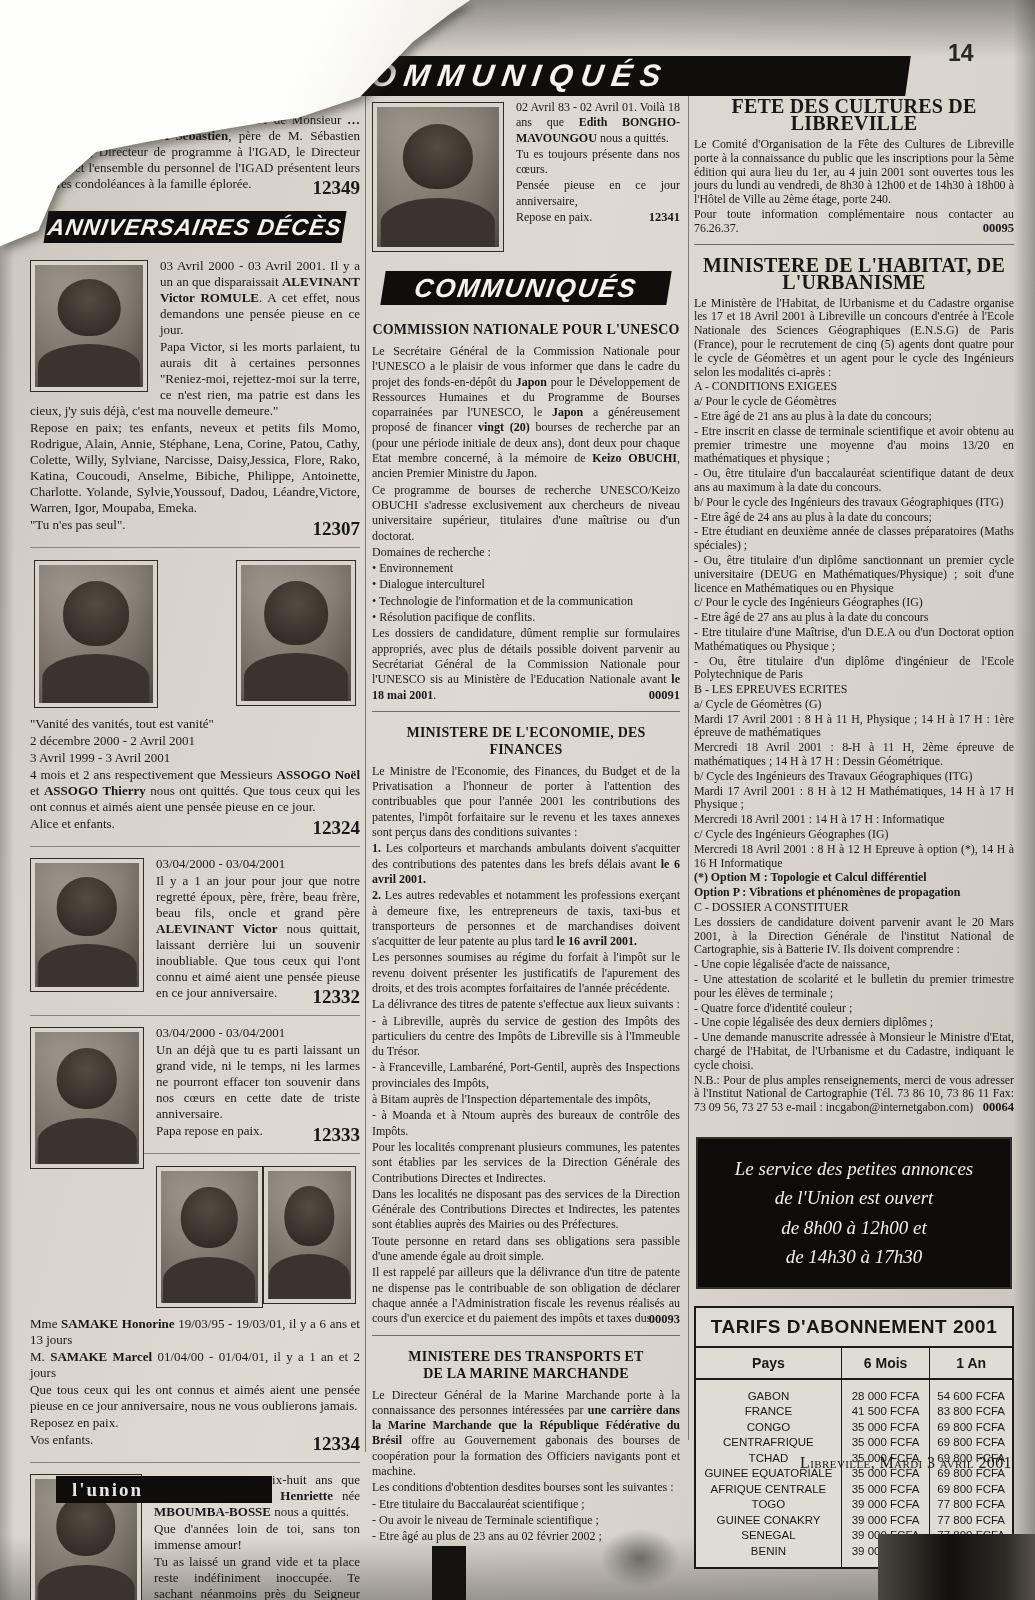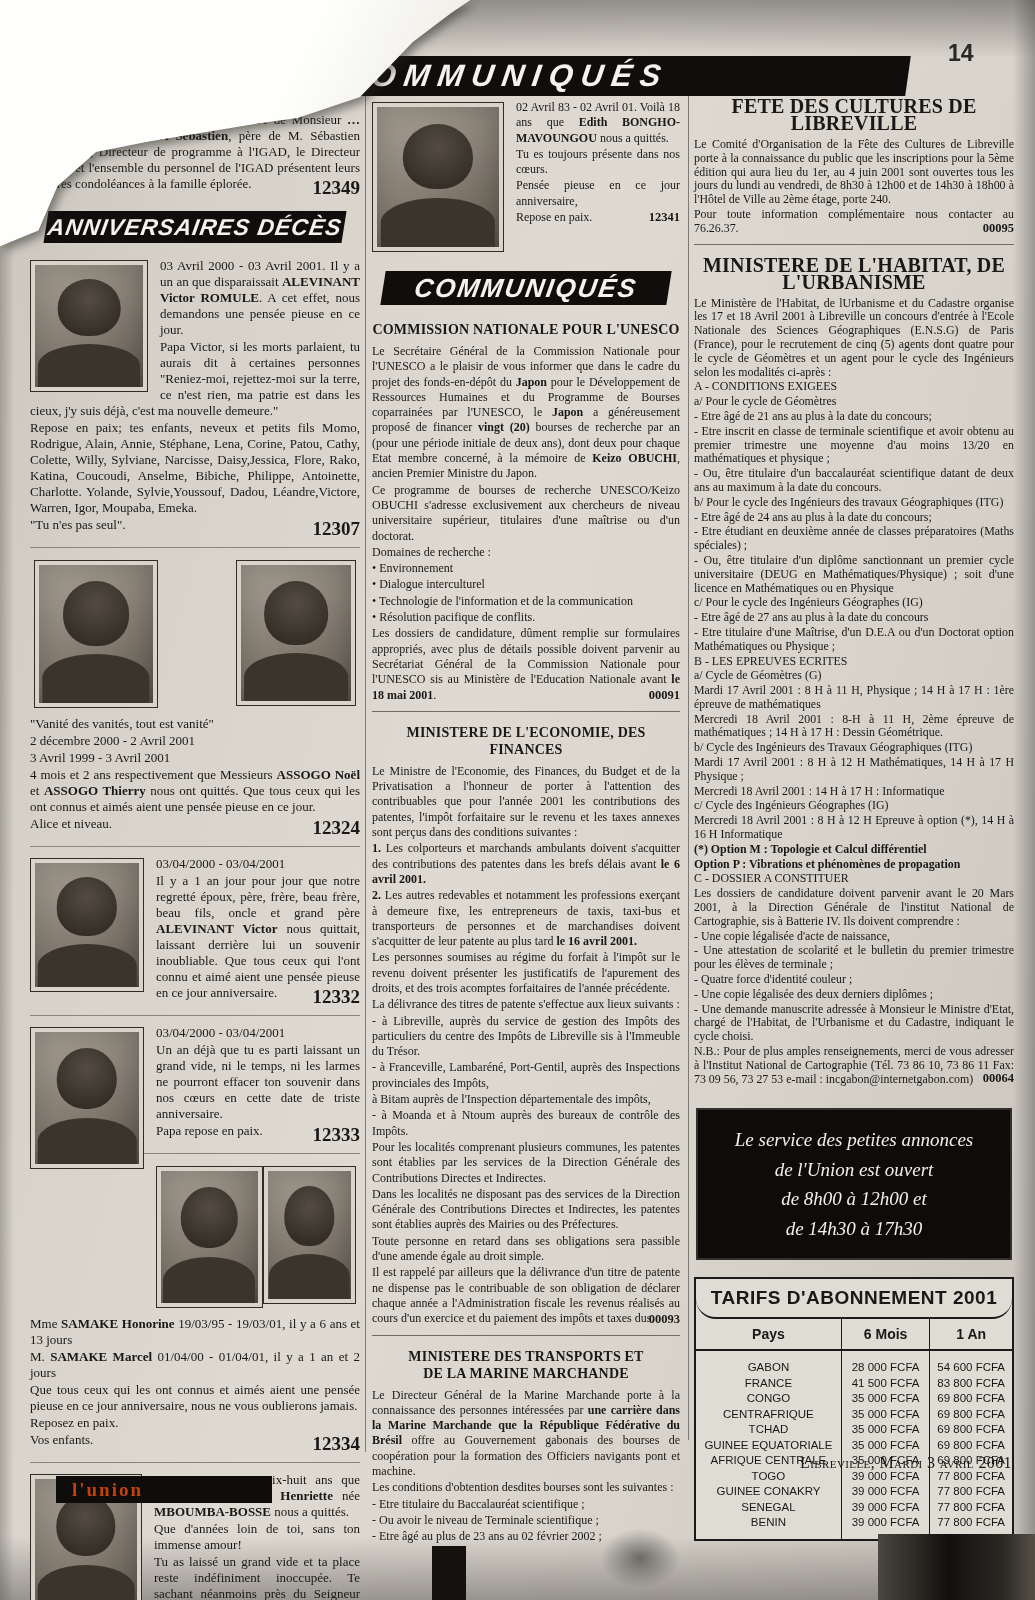--- a/index.html
+++ b/index.html
@@ -57,30 +57,30 @@
   .sect{padding:4px 0 8px;}
   .sect + .sect{border-top:1px solid #6f6b66;}
   .sect-title{font-weight:bold;text-align:center;font-size:14px;line-height:17px;margin:8px 0 6px;letter-spacing:.2px;}
   #col-mid .ref,#col-right .ref{font-size:12.5px;}
   
   #col-right p{font-size:11.9px;line-height:13.8px;}
   #col-right .sect-title{font-size:20px;}
   #annonces{margin:14px 2px 0;background:#0d0c0a;color:#f2efe9;text-align:center;padding:15px 6px;
         font-style:italic;font-size:19px;line-height:1.55;border:2px solid #32302c;}
   #tarifs{margin:17px 0 0;border:2px solid #1c1a18;background:#dfdcd4;font-family:"Liberation Sans",sans-serif;}
-  .t-title{font-weight:bold;text-align:center;font-size:19px;padding:8px 0;border-bottom:2px solid #1c1a18;letter-spacing:.5px;border-radius:20px;}
+  .t-title{font-weight:bold;text-align:center;font-size:19px;padding:8px 0;border-bottom:2px solid #1c1a18;letter-spacing:.5px;}
   #tarifs table{width:100%;border-collapse:collapse;}
   #tarifs th{font-size:14px;padding:7px 4px;border-bottom:2px solid #1c1a18;font-weight:bold;}
   #tarifs th + th,#tarifs td + td{border-left:1.5px solid #1c1a18;}
   #tarifs td{font-size:11.5px;line-height:15.5px;text-align:center;padding:0;}
   #tarifs tbody tr:first-child td{padding-top:9px;}
   #tarifs tbody tr:last-child td{padding-bottom:8px;}
   #tarifs col.c1{width:46%;} #tarifs col.c2{width:28%;} #tarifs col.c3{width:26%;}
   
-  #logo{position:absolute;left:56px;top:1476px;width:200px;height:27px;background:#0e0d0b;color:#c2410c;
+  #logo{position:absolute;left:56px;top:1476px;width:200px;height:27px;background:#0e0d0b;color:#e5e5e5;
         font-weight:bold;font-size:19px;line-height:27px;padding-left:16px;letter-spacing:2px;z-index:2;}
   #footer-date{position:absolute;left:740px;top:1434px;width:272px;text-align:right;font-variant:small-caps;
         font-size:16px;letter-spacing:.4px;z-index:2;margin-top:20px;}
 </style>
 </head>
 <body>
 
 <div id="scan">
 
   <div id="top-shade" class="shade"></div>
@@ -115,21 +115,21 @@
     <div class="obit">
       <div class="pair">
         <div class="photo" style="width:122px;height:146px;"></div>
         <div class="photo" style="width:118px;height:144px;"></div>
       </div>
       <div>
           <p>"Vanité des vanités, tout est vanité"</p>
           <p>2 décembre 2000 - 2 Avril 2001</p>
           <p>3 Avril 1999 - 3 Avril 2001</p>
           <p>4 mois et 2 ans respectivement que Messieurs <b>ASSOGO Noël</b> et <b>ASSOGO Thierry</b> nous ont quittés. Que tous ceux qui les ont connus et aimés aient une pensée pieuse en ce jour.</p>
-          <p>Alice et niveau.</p>
+          <p>Alice et enfants.</p>
         </div>
       <div class="ref up">12324</div>
     </div>
 
     <div class="obit">
       <div class="photo fl" style="width:112px;height:132px;"></div>
       <div>
           <p>03/04/2000 - 03/04/2001</p>
           <p>Il y a 1 an jour pour jour que notre regretté époux, père, frère, beau frère, beau fils, oncle et grand père <b>ALEVINANT Victor</b> nous quittait, laissant derrière lui un souvenir inoubliable. Que tous ceux qui l'ont connu et aimé aient une pensée pieuse en ce jour anniversaire.</p>
         </div>
@@ -254,20 +254,21 @@
           <p>- Etre âgé de 21 ans au plus à la date du concours;</p>
           <p>- Etre inscrit en classe de terminale scientifique et avoir obtenu au premier trimestre une moyenne d'au moins 13/20 en mathématiques et physique ;</p>
           <p>- Ou, être titulaire d'un baccalauréat scientifique datant de deux ans au maximum à la date du concours.</p>
           <p>b/ Pour le cycle des Ingénieurs des travaux Géographiques (ITG)</p>
           <p>- Etre âgé de 24 ans au plus à la date du concours;</p>
           <p>- Etre étudiant en deuxième année de classes préparatoires (Maths spéciales) ;</p>
           <p>- Ou, être titulaire d'un diplôme sanctionnant un premier cycle universitaire (DEUG en Mathématiques/Physique) ; soit d'une licence en Mathématiques ou en Physique</p>
           <p>c/ Pour le cycle des Ingénieurs Géographes (IG)</p>
           <p>- Etre âgé de 27 ans au plus à la date du concours</p>
           <p>- Etre titulaire d'une Maîtrise, d'un D.E.A ou d'un Doctorat option Mathématiques ou Physique ;</p>
+          <p>- Ou, être titulaire d'un diplôme d'ingénieur de l'Ecole Polytechnique de Paris</p>
           <p>B - LES EPREUVES ECRITES</p>
           <p>a/ Cycle de Géomètres (G)</p>
           <p>Mardi 17 Avril 2001 : 8 H à 11 H, Physique ; 14 H à 17 H : 1ère épreuve de mathématiques</p>
           <p>Mercredi 18 Avril 2001 : 8-H à 11 H, 2ème épreuve de mathématiques ; 14 H à 17 H : Dessin Géométrique.</p>
           <p>b/ Cycle des Ingénieurs des Travaux Géographiques (ITG)</p>
           <p>Mardi 17 Avril 2001 : 8 H à 12 H Mathématiques, 14 H à 17 H Physique ;</p>
           <p>Mercredi 18 Avril 2001 : 14 H à 17 H : Informatique</p>
           <p>c/ Cycle des Ingénieurs Géographes (IG)</p>
           <p>Mercredi 18 Avril 2001 : 8 H à 12 H Epreuve à option (*), 14 H à 16 H Informatique</p>
           <p><b>(*) Option M : Topologie et Calcul différentiel</b></p>

